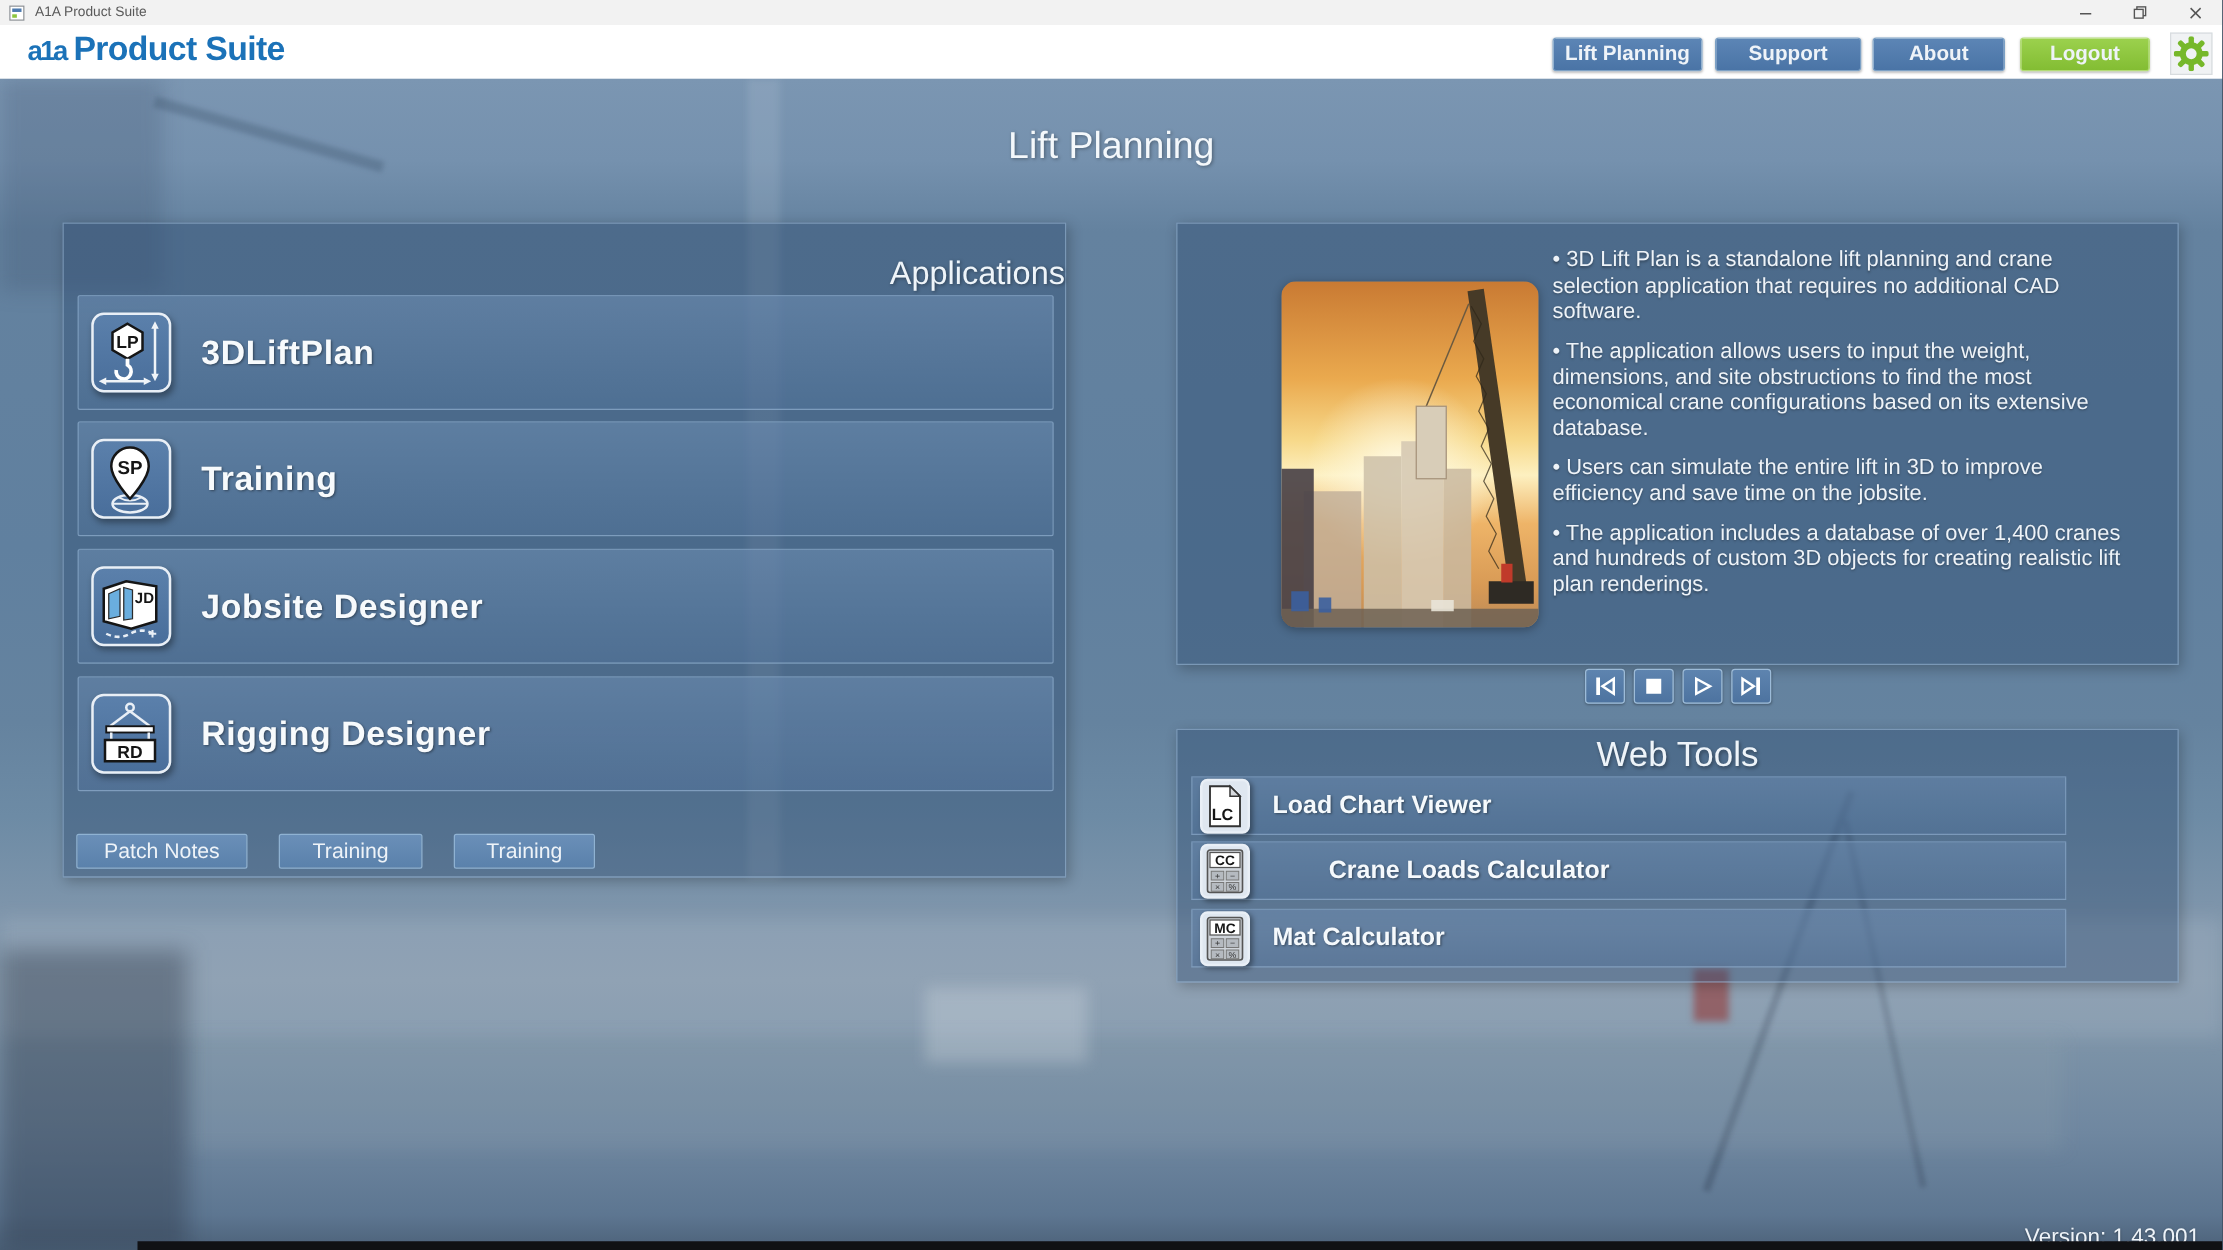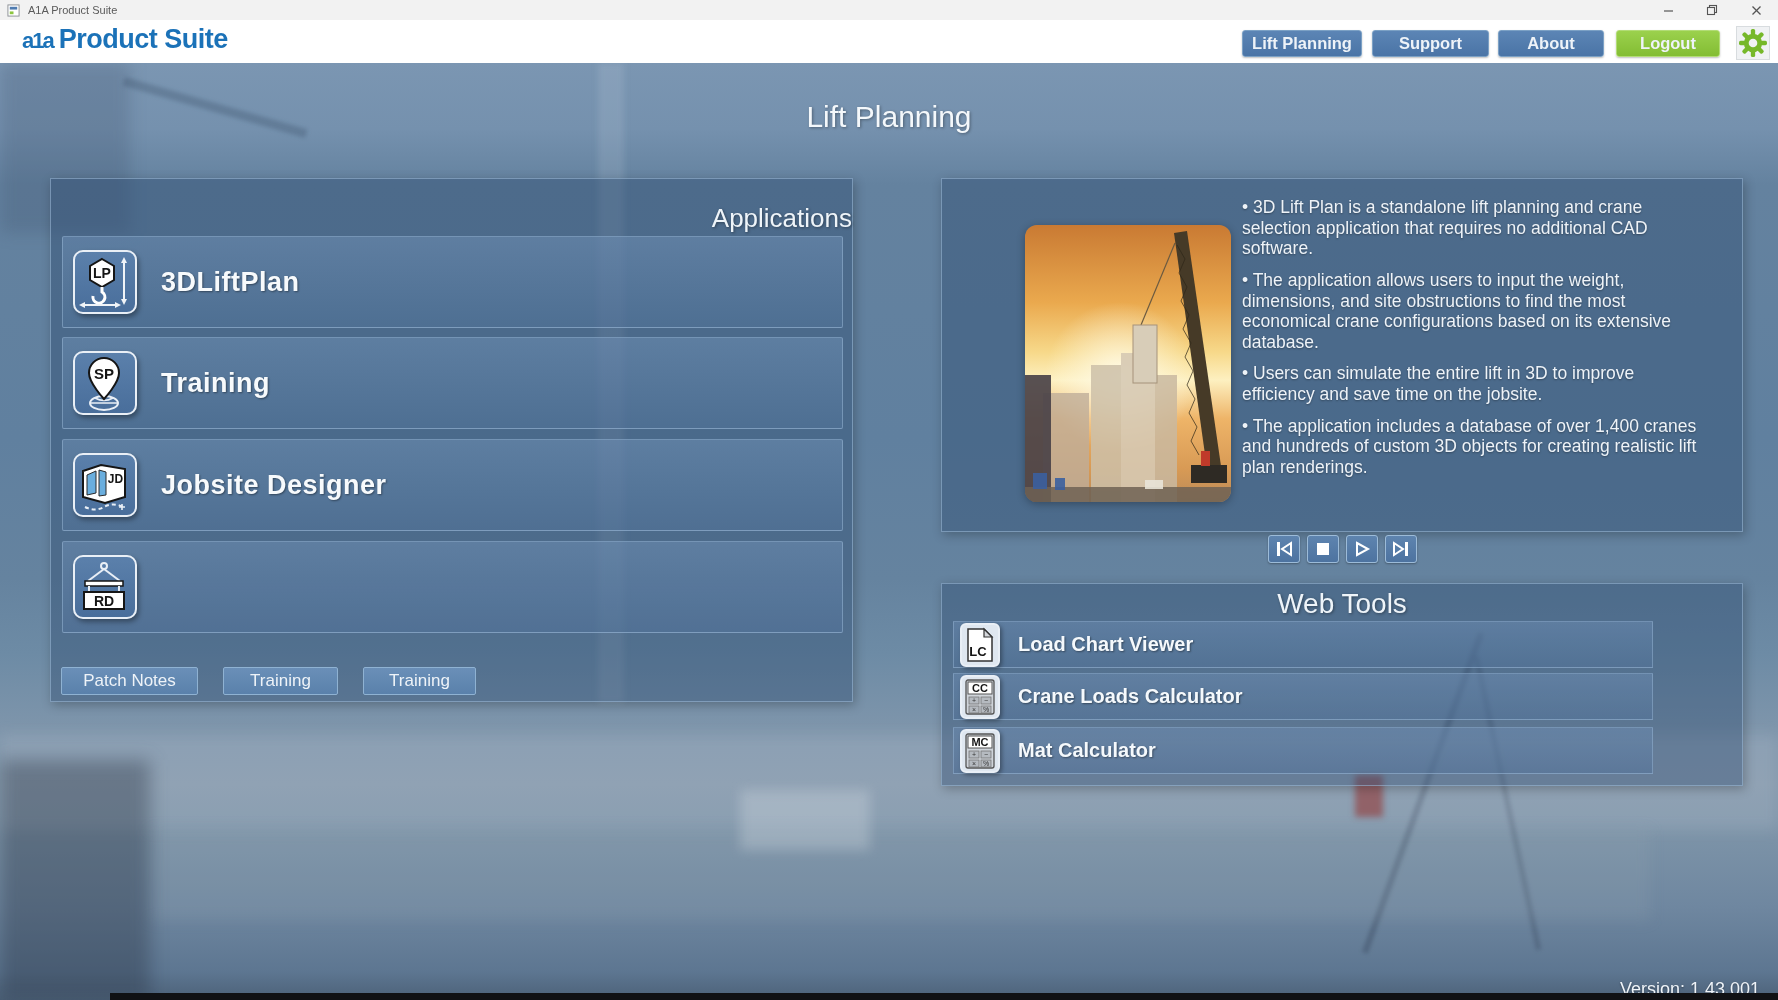--- a/index.html
+++ b/index.html
@@ -217,20 +217,21 @@
           <circle cx="29" cy="8" r="3" fill="none" stroke="#e9eff6" stroke-width="2"></circle>
           <line x1="29" y1="11" x2="13" y2="23" stroke="#e9eff6" stroke-width="2"></line>
           <line x1="29" y1="11" x2="45" y2="23" stroke="#e9eff6" stroke-width="2"></line>
           <rect x="10" y="23" width="38" height="5" fill="#ffffff" stroke="#151515" stroke-width="1.5"></rect>
           <line x1="14" y1="28" x2="14" y2="34" stroke="#e9eff6" stroke-width="2"></line>
           <line x1="44" y1="28" x2="44" y2="34" stroke="#e9eff6" stroke-width="2"></line>
           <rect x="9" y="34" width="40" height="17" fill="#ffffff" stroke="#151515" stroke-width="2"></rect>
           <text x="29" y="48" font-size="14" font-weight="bold" text-anchor="middle" fill="#151515">RD</text>
         </svg>
       </div>
+      <span class="app-label">Rigging Designer</span>
     </div>
 
     <div class="linkbtn link-0">Patch Notes</div>
     <div class="linkbtn link-1">Training</div>
     <div class="linkbtn link-2">Training</div>
   </div>
 
   <div class="panel info-panel">
     <div class="photo">
       <svg width="206" height="277" viewBox="0 0 206 277">
@@ -309,21 +310,21 @@
       <div class="minitile">
         <svg width="34" height="38" viewBox="0 0 34 38">
           <path d="M5,3 h16 l8,8 v24 h-24 z" fill="#ffffff" stroke="#333333" stroke-width="1.5"></path>
           <path d="M21,3 v8 h8 z" fill="#d6d9dd" stroke="#333333" stroke-width="1.2"></path>
           <text x="15" y="30" font-size="13" font-weight="bold" text-anchor="middle" fill="#151515">LC</text>
         </svg>
       </div>
       <span class="tool-label">Load Chart Viewer</span>
     </div>
 
-    <div class="tool-row" style="top:89px;">
+    <div class="tool-row" style="top:89px;gap:45px;">
       <div class="minitile">
         <svg width="34" height="38" viewBox="0 0 34 38">
           <rect x="3" y="2" width="28" height="34" rx="2" fill="#cfd4da" stroke="#555555" stroke-width="1.3"></rect>
           <rect x="5" y="4" width="24" height="12" fill="#ffffff" stroke="#555555" stroke-width="1"></rect>
           <text x="17" y="14" font-size="11" font-weight="bold" text-anchor="middle" fill="#151515">CC</text>
           <rect x="6" y="19" width="10" height="7" fill="#b5bac0" stroke="#777777" stroke-width="0.8"></rect>
           <rect x="18" y="19" width="10" height="7" fill="#b5bac0" stroke="#777777" stroke-width="0.8"></rect>
           <rect x="6" y="28" width="10" height="7" fill="#b5bac0" stroke="#777777" stroke-width="0.8"></rect>
           <rect x="18" y="28" width="10" height="7" fill="#b5bac0" stroke="#777777" stroke-width="0.8"></rect>
           <text x="11" y="25" font-size="7" text-anchor="middle" fill="#333333">+</text>

